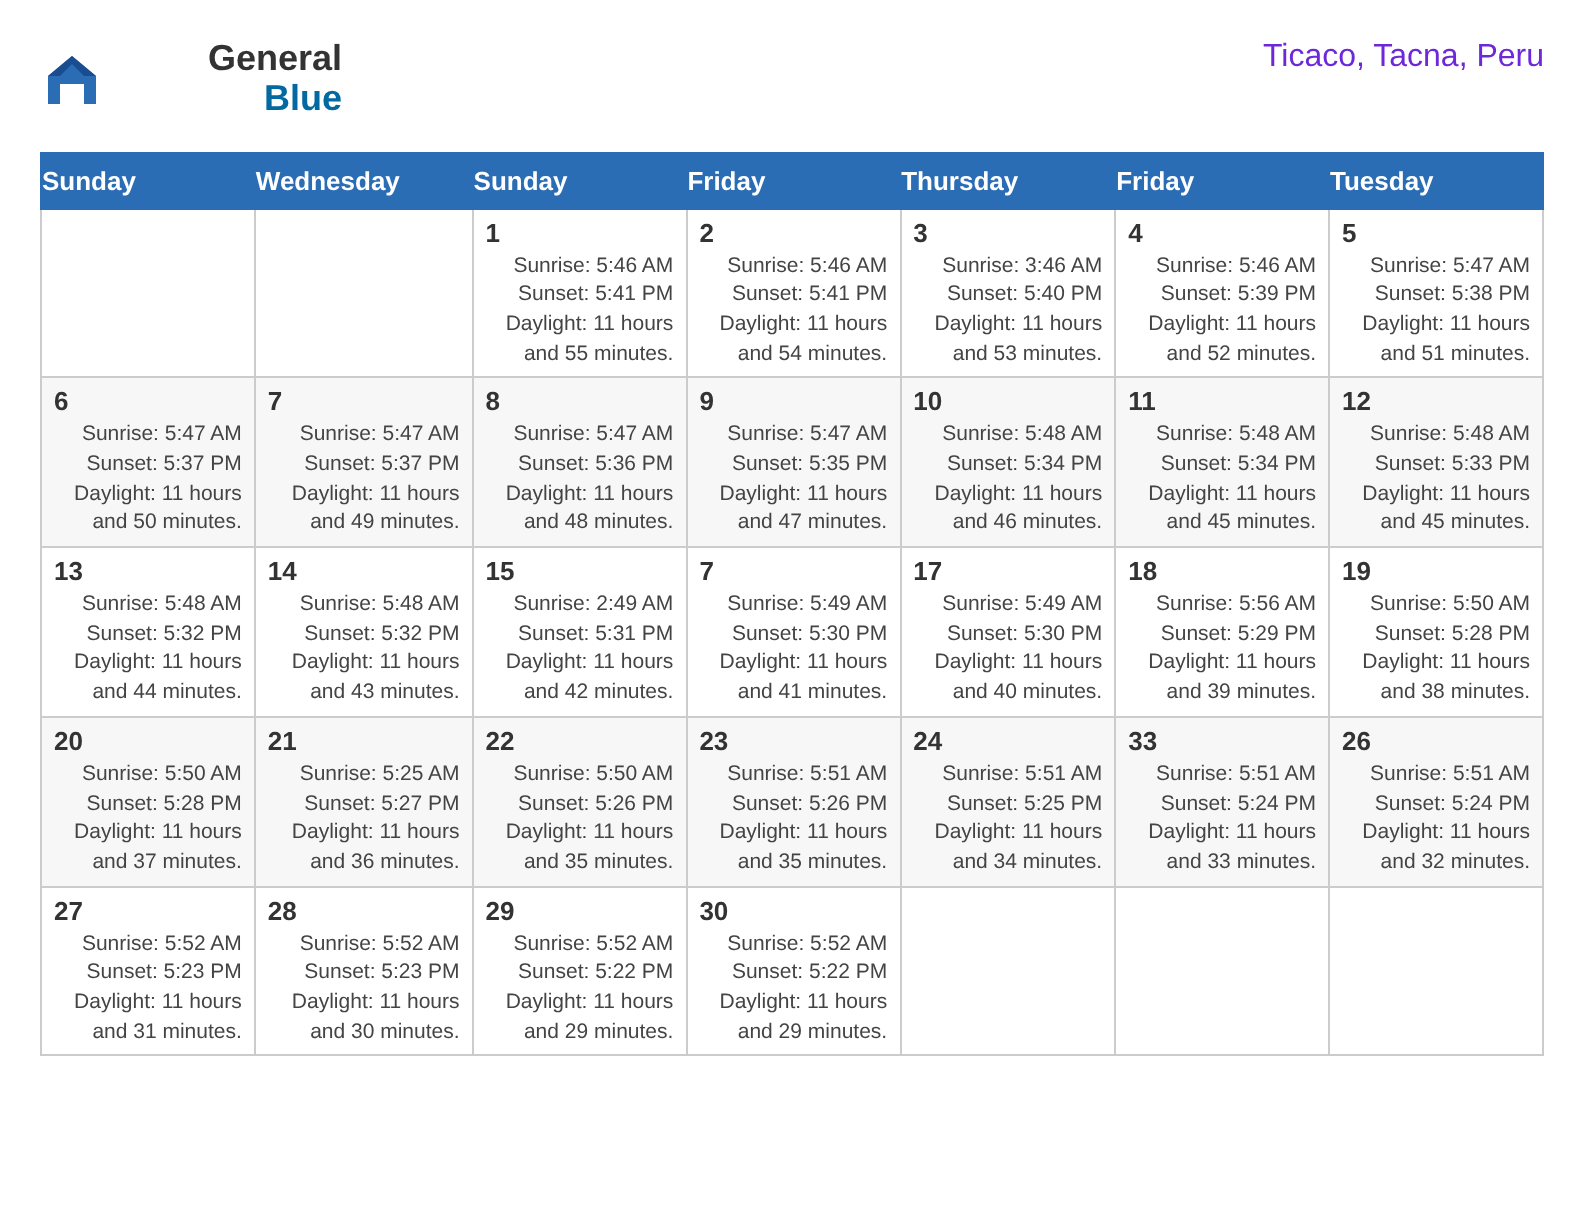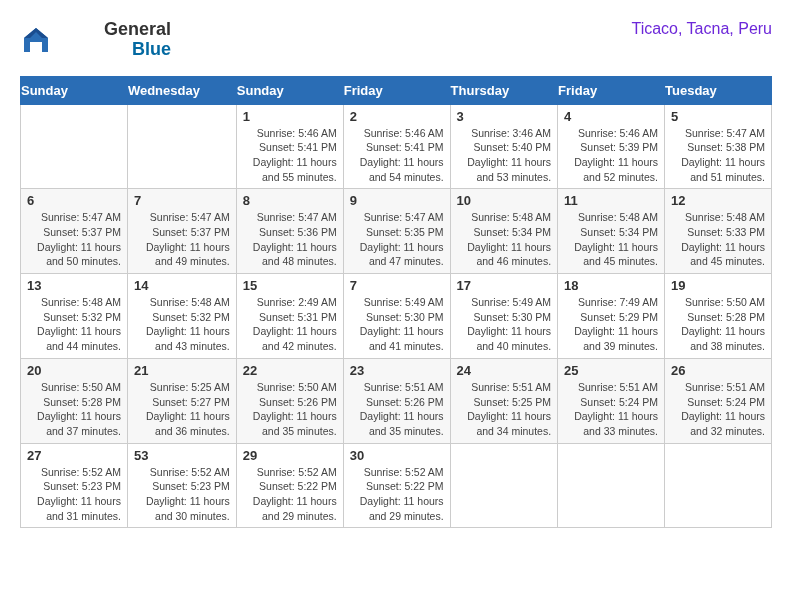--- a/index.html
+++ b/index.html
@@ -232,21 +232,21 @@
 Daylight: 11 hours and 41 minutes.</div>
         </td>
         <td>
           <div class="day-number">17</div>
           <div class="day-info">Sunrise: 5:49 AM
 Sunset: 5:30 PM
 Daylight: 11 hours and 40 minutes.</div>
         </td>
         <td>
           <div class="day-number">18</div>
-          <div class="day-info">Sunrise: 7:49 AM
+          <div class="day-info">Sunrise: 5:56 AM
 Sunset: 5:29 PM
 Daylight: 11 hours and 39 minutes.</div>
         </td>
         <td>
           <div class="day-number">19</div>
           <div class="day-info">Sunrise: 5:50 AM
 Sunset: 5:28 PM
 Daylight: 11 hours and 38 minutes.</div>
         </td>
       </tr>
@@ -275,41 +275,41 @@
 Sunset: 5:26 PM
 Daylight: 11 hours and 35 minutes.</div>
         </td>
         <td>
           <div class="day-number">24</div>
           <div class="day-info">Sunrise: 5:51 AM
 Sunset: 5:25 PM
 Daylight: 11 hours and 34 minutes.</div>
         </td>
         <td>
-          <div class="day-number">25</div>
+          <div class="day-number">33</div>
           <div class="day-info">Sunrise: 5:51 AM
 Sunset: 5:24 PM
 Daylight: 11 hours and 33 minutes.</div>
         </td>
         <td>
           <div class="day-number">26</div>
           <div class="day-info">Sunrise: 5:51 AM
 Sunset: 5:24 PM
 Daylight: 11 hours and 32 minutes.</div>
         </td>
       </tr>
       <tr>
         <td>
           <div class="day-number">27</div>
           <div class="day-info">Sunrise: 5:52 AM
 Sunset: 5:23 PM
 Daylight: 11 hours and 31 minutes.</div>
         </td>
         <td>
-          <div class="day-number">53</div>
+          <div class="day-number">28</div>
           <div class="day-info">Sunrise: 5:52 AM
 Sunset: 5:23 PM
 Daylight: 11 hours and 30 minutes.</div>
         </td>
         <td>
           <div class="day-number">29</div>
           <div class="day-info">Sunrise: 5:52 AM
 Sunset: 5:22 PM
 Daylight: 11 hours and 29 minutes.</div>
         </td>

